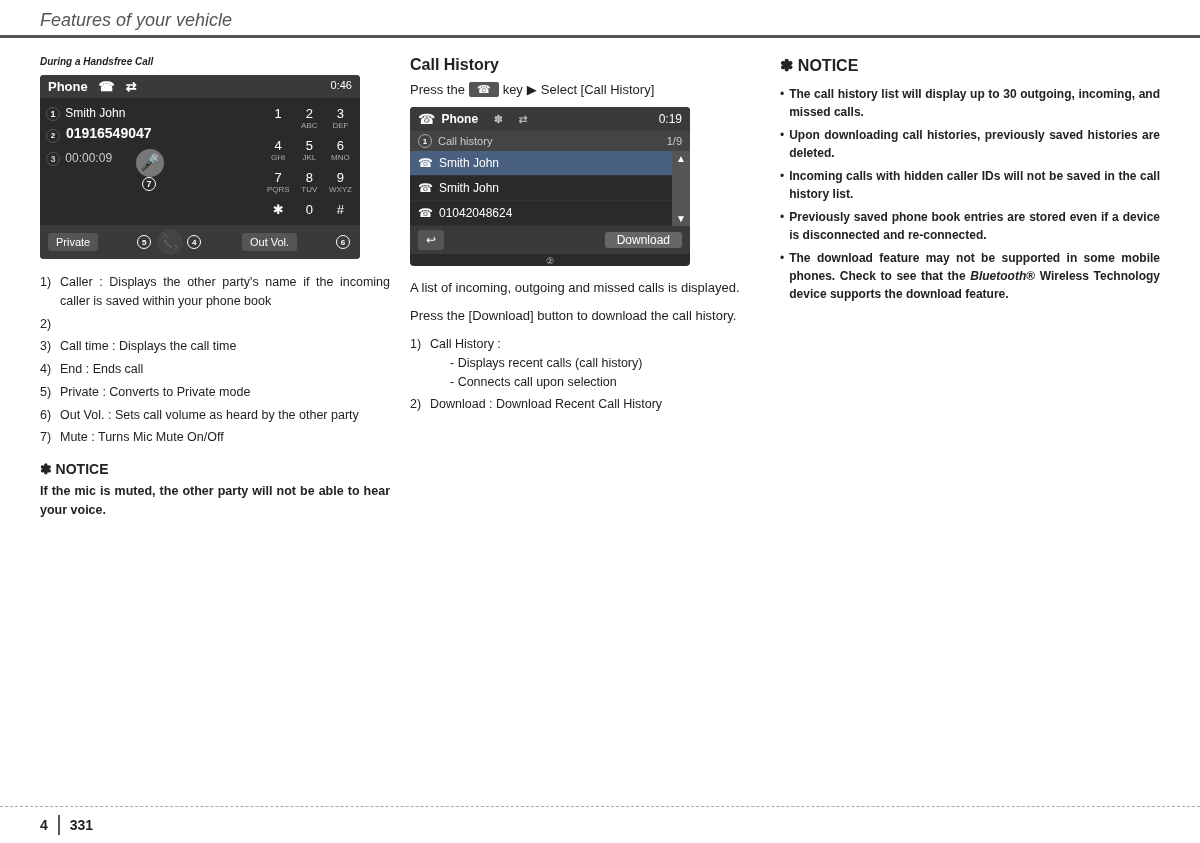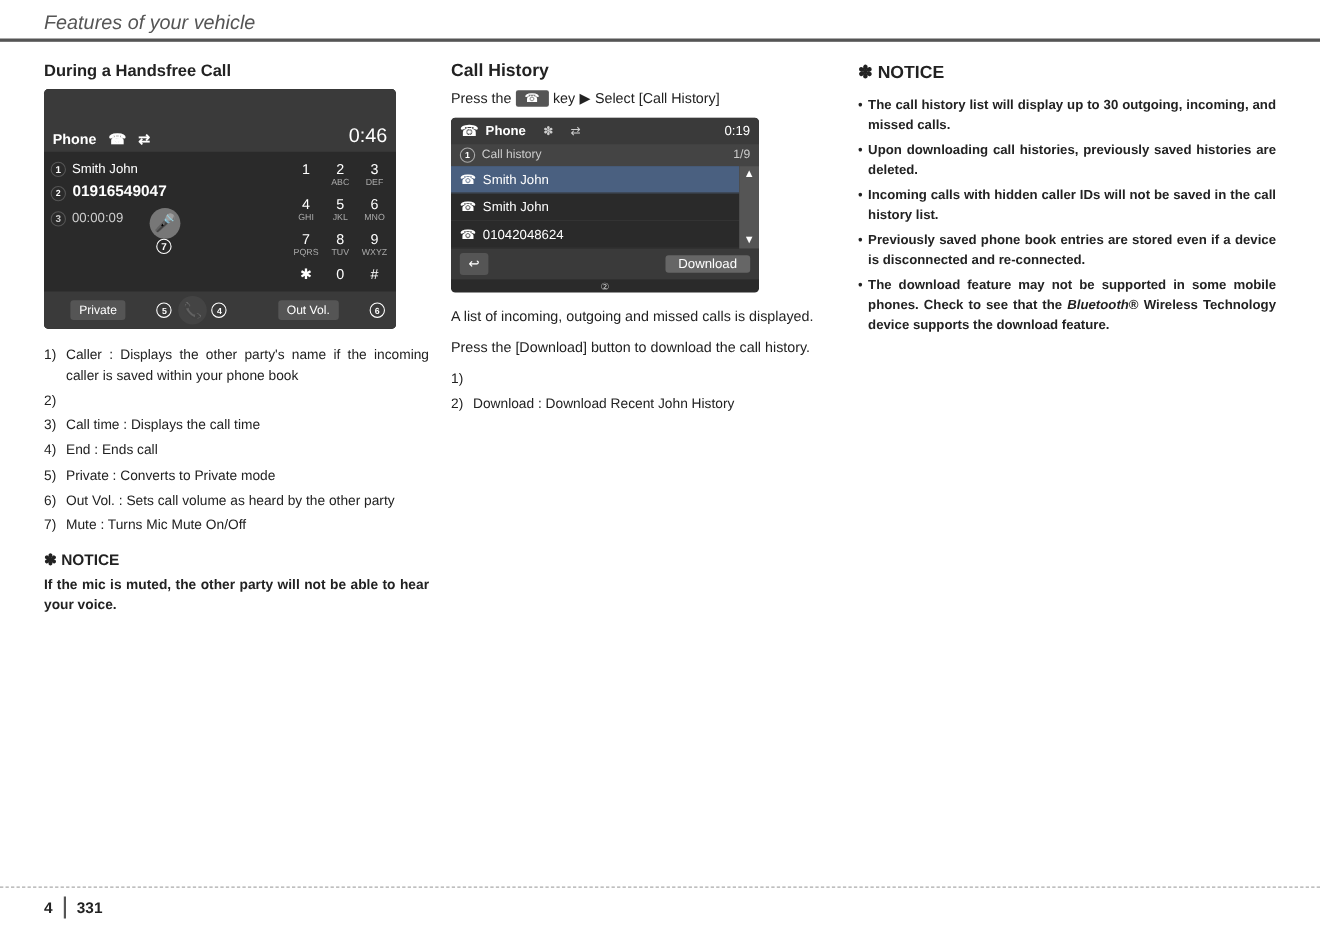--- a/index.html
+++ b/index.html
@@ -47,56 +47,56 @@
       padding-right: 20px;
     }
 
     
     .col-right {
       flex: 1;
     }
 
     
     .section-title-italic {
-      font-weight: bold;
-      font-size: 15px;
+      font-style: italic;
+      font-weight: bold;
+      font-size: 10px;
       margin-bottom: 8px;
     }
     .section-title-bold {
       font-weight: bold;
       font-size: 16px;
       margin-bottom: 8px;
     }
 
     
     .phone-screen {
       background: #2a2a2a;
       border-radius: 4px;
       width: 320px;
       margin-bottom: 14px;
       color: #fff;
       font-size: 12px;
       overflow: hidden;
     }
     .phone-screen-header {
       display: flex;
-      align-items: flex-end;
+      align-items: flex-start;
       justify-content: space-between;
       padding: 4px 8px;
       background: #3a3a3a;
     }
     .phone-screen-header-title {
       color: #fff;
       font-size: 13px;
       font-weight: bold;
     }
     .phone-time {
       color: #fff;
-      font-size: 18px;
-      margin-top: 28px;
+      font-size: 11px;
     }
 
     .phone-body {
       display: flex;
       padding: 6px;
       gap: 6px;
     }
     .phone-left-panel {
       flex: 1;
     }
@@ -144,21 +144,20 @@
       padding: 4px 8px;
       background: #3a3a3a;
       gap: 6px;
     }
     .phone-footer-btn {
       background: #555;
       border-radius: 3px;
       padding: 3px 8px;
       font-size: 11px;
       color: #fff;
-      margin-left: 16px;
     }
     .phone-mute-btn {
       width: 28px;
       height: 28px;
       border-radius: 50%;
       background: #777;
       display: flex;
       align-items: center;
       justify-content: center;
       font-size: 16px;
@@ -590,24 +589,29 @@
       </div>
       <div class="ph2-circle2">②</div>
     </div>
 
     <div style="font-size:13px; line-height:1.5; margin-bottom:8px; text-align:justify;">A list of incoming, outgoing and missed calls is displayed.</div>
     <div style="font-size:13px; line-height:1.5; margin-bottom:10px; text-align:justify;">Press the [Download] button to download the call history.</div>
 
     <div class="numbered-list">
       <div class="item">
         <span class="item-num">1)</span>
+        <div>
+          <div>Call History :</div>
+          <div class="sub-item">- Displays recent calls (call history)</div>
+          <div class="sub-item">- Connects call upon selection</div>
+        </div>
       </div>
       <div class="item">
         <span class="item-num">2)</span>
-        <span>Download : Download Recent John History</span>
+        <span>Download : Download Recent Call History</span>
       </div>
     </div>
   </div>
 
   <div class="col-right">
     <div class="notice-title" style="font-size:16px; margin-bottom:10px;">
       <span>✽ NOTICE</span>
     </div>
     <div class="notice-list">
       <div class="notice-item">

